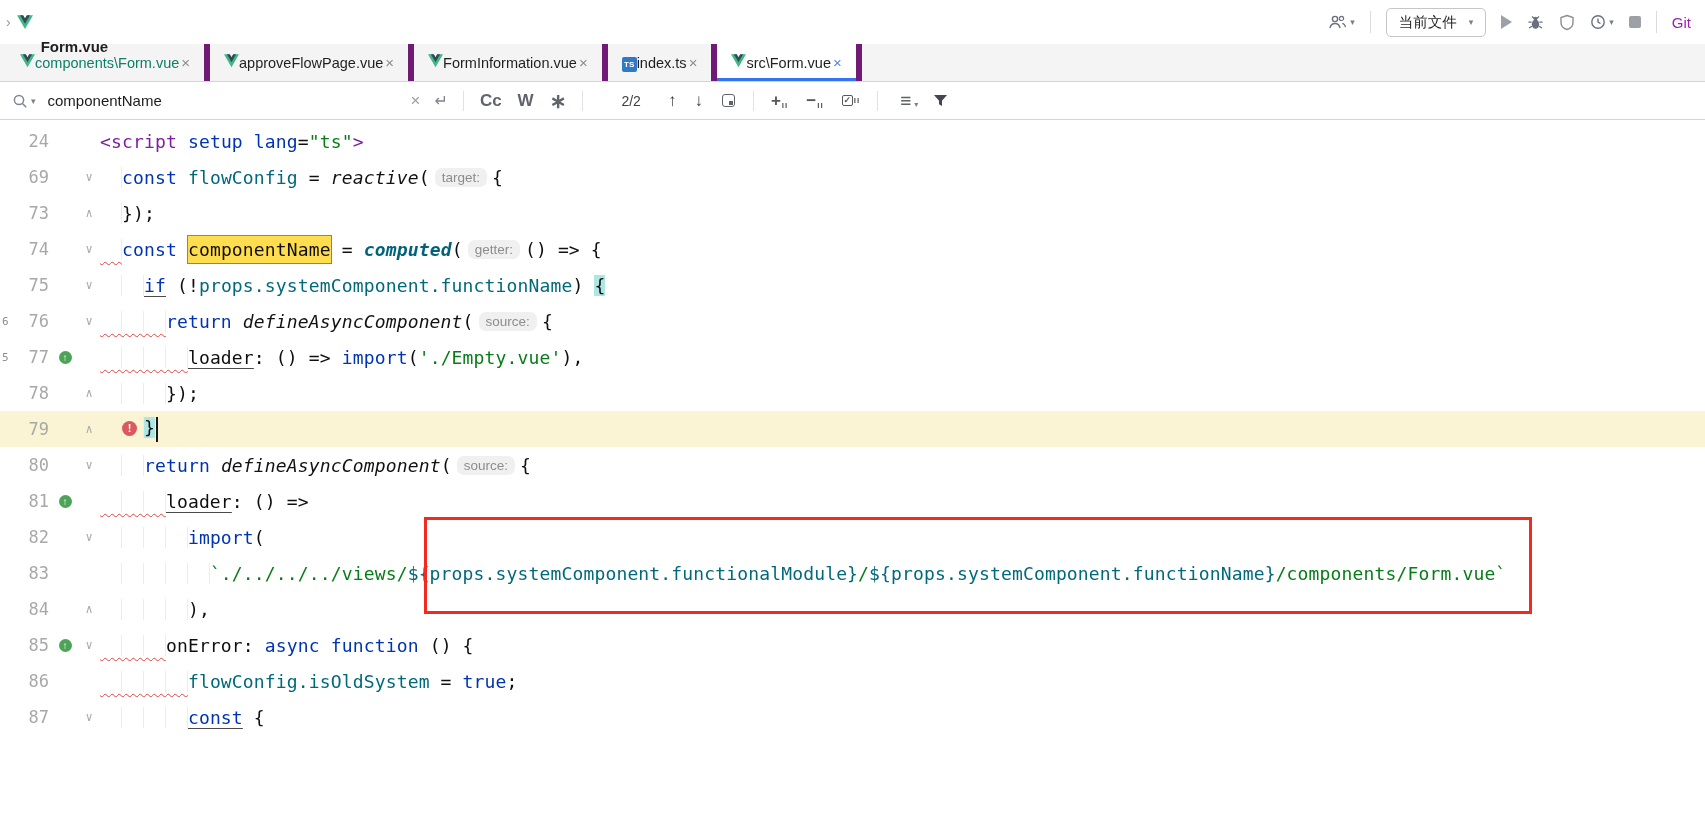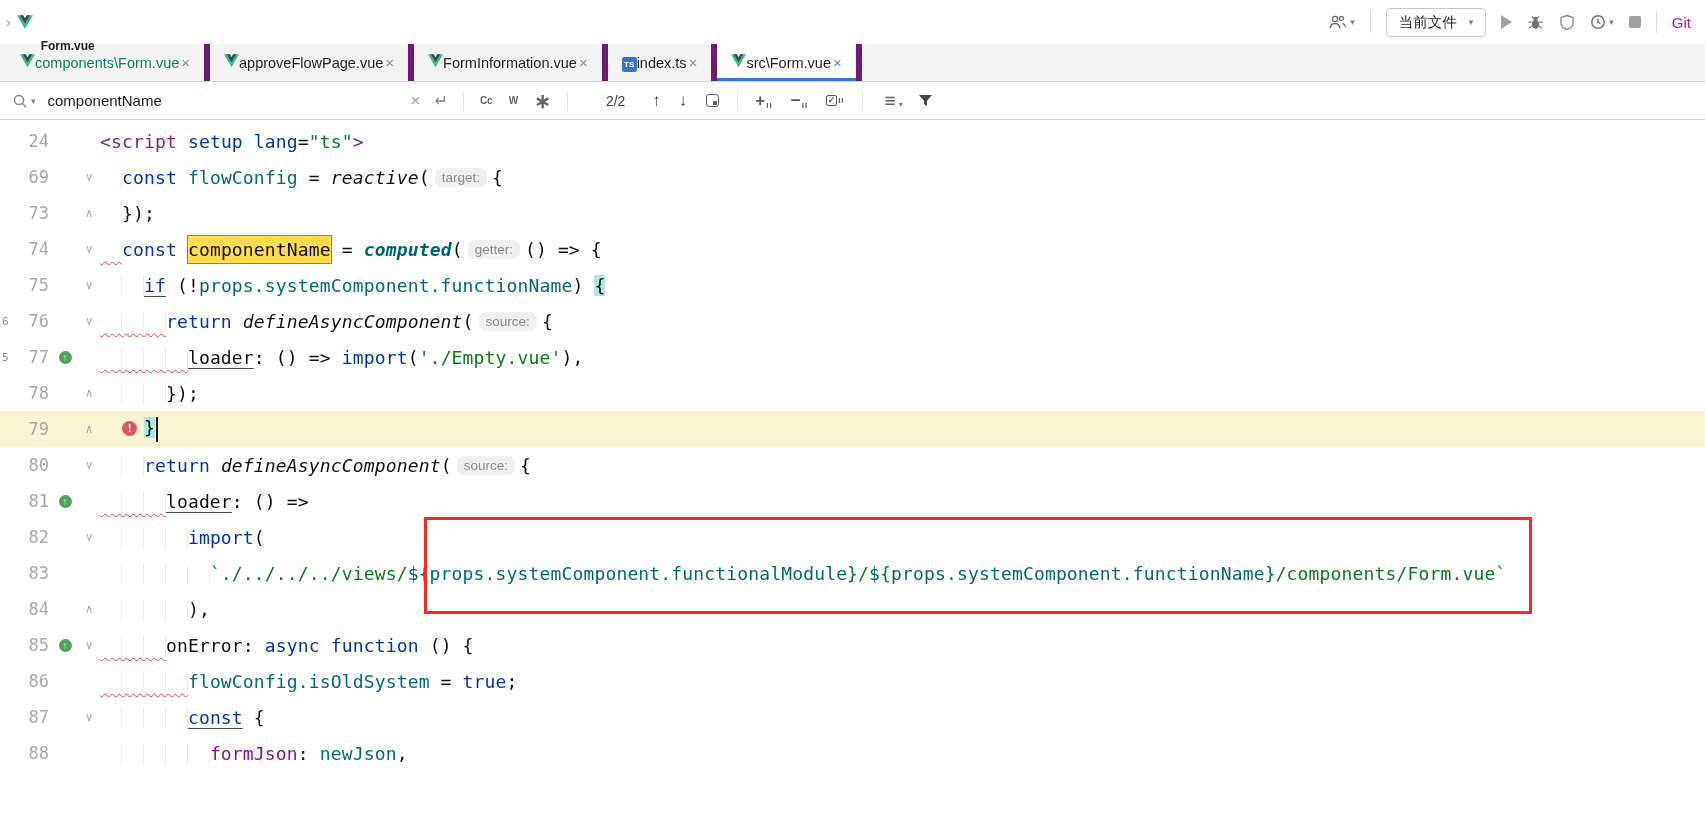--- a/index.html
+++ b/index.html
@@ -3,21 +3,21 @@
 <meta charset="utf-8">
 <style>
   *{box-sizing:border-box;}
   html,body{margin:0;padding:0;width:1705px;height:820px;background:#fff;
     font-family:"Liberation Sans",sans-serif;overflow:hidden;-webkit-font-smoothing:antialiased;}
 
   
   .titlebar{height:44px;display:flex;align-items:center;padding:0 14px 0 6px;background:#fff;}
   .tchev{color:#9a9a9a;font-size:14px;margin-right:6px;}
   .tlogo{display:inline-flex;margin-right:8px;}
-  .ttitle{font-size:12px;font-weight:700;color:#1f1f1f;margin-top:48px;}
+  .ttitle{font-size:15px;font-weight:700;color:#1f1f1f;margin-top:48px;}
   .tright{margin-left:auto;display:flex;align-items:center;gap:15px;}
   .tdiv{width:1px;height:22px;background:#DBDBDB;}
   .ddl{font-size:9px;color:#7a7e85;margin-left:3px;}
   .cfgbtn{display:flex;align-items:center;gap:9px;border:1px solid #C6C6C6;border-radius:5px;
     padding:4px 12px;font-size:14.5px;color:#1f1f1f;background:#fff;}
   .runtri{width:0;height:0;border-left:11px solid #9CA1A8;border-top:7px solid transparent;border-bottom:7px solid transparent;}
   .stopsq{width:12px;height:12px;background:#9CA1A8;border-radius:2px;}
   .gitlbl{font-size:15px;color:#a21caf;}
   .iconbtn{display:inline-flex;align-items:center;}
 
@@ -32,21 +32,21 @@
     font-size:8px;font-weight:bold;align-items:center;justify-content:center;}
 
   
   .findbar{height:38px;display:flex;align-items:center;border-bottom:1px solid #D4D4D4;padding:0 12px;background:#fff;}
   .fsearch{display:inline-flex;align-items:center;}
   .fquery{width:358px;border:none;outline:none;background:transparent;font-size:15px;color:#1c1c1c;
     font-family:"Liberation Sans",sans-serif;margin-left:10px;}
   .ficon{color:#9BA0A8;font-size:17px;margin:0 7px;}
   .fnl{color:#80858D;font-size:16px;margin:0 7px;}
   .fdiv{width:1px;height:20px;background:#E2E2E2;margin:0 8px;}
-  .ftog{color:#60646C;font-size:10px;font-weight:bold;margin:0 8px;}
+  .ftog{color:#60646C;font-size:17px;font-weight:bold;margin:0 8px;}
   .freg{font-size:20px;line-height:14px;}
   .fcount{color:#3c3f44;font-size:14px;margin:0 18px 0 30px;}
   .fnav{color:#3B3E43;font-size:17px;margin:0 9px;}
   .fwin{width:13px;height:13px;border:1.6px solid #5F6368;border-radius:3px;margin:0 10px;position:relative;}
   .fwin::after{content:"";position:absolute;right:1px;bottom:1px;width:4px;height:4px;background:#5F6368;}
   .focc{display:inline-flex;align-items:flex-end;color:#55585E;font-size:17px;font-weight:bold;margin:0 9px;}
   .focc .sub{font-size:8px;letter-spacing:1px;margin-left:1px;padding-bottom:1px;}
   .chkbox{display:inline-block;width:11px;height:11px;border:1.5px solid #55585E;border-radius:2px;
     font-size:9px;line-height:9px;text-align:center;}
   .fopts{color:#5F6368;font-size:19px;margin:0 9px 0 14px;}
@@ -347,22 +347,15 @@
         <span class="fold"></span>
         <span class="code"><span class="ind sq">        </span><span class="teal">flowConfig.isOldSystem</span><span class="pl"> = </span><span class="kw">true</span><span class="pl">;</span></span>
       </div>
       <div class="row">
         <span class="edge"></span>
         <span class="num">87</span>
         <span class="icn"></span>
         <span class="fold">∨</span>
         <span class="code"><span class="ind">        </span><span class="kw u">const</span><span class="pl"> {</span></span>
       </div>
-      <div class="row">
-        <span class="edge"></span>
-        <span class="num">88</span>
-        <span class="icn"></span>
-        <span class="fold"></span>
-        <span class="code"><span class="ind">          </span><span class="mem">formJson</span><span class="pl">: </span><span class="teal">newJson</span><span class="pl">,</span></span>
-      </div>
     </div>
   <div class="annotation" style="border-color: rgb(243, 42, 32);"></div>
 </div>
 
 </body></html>

